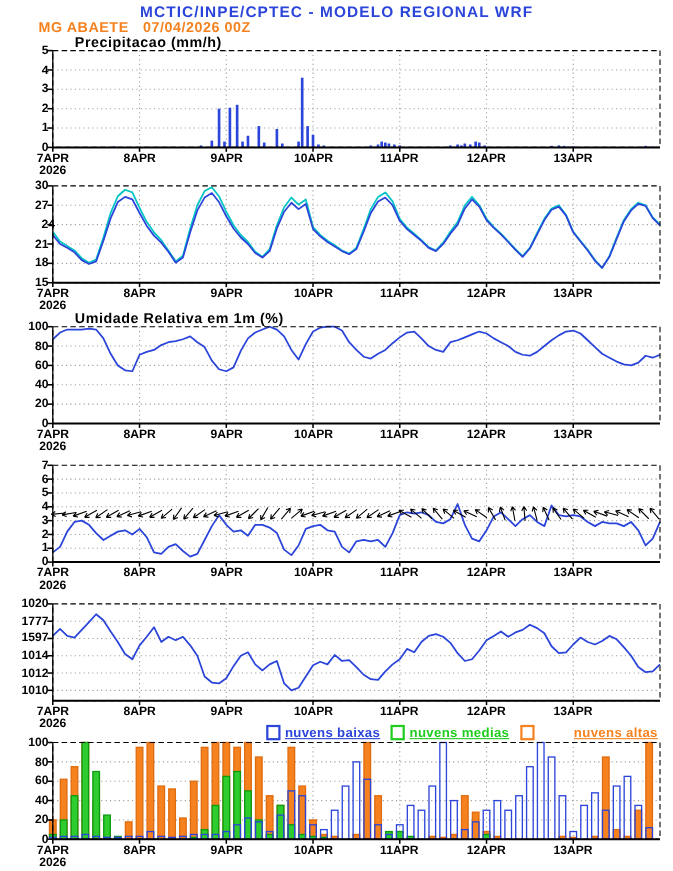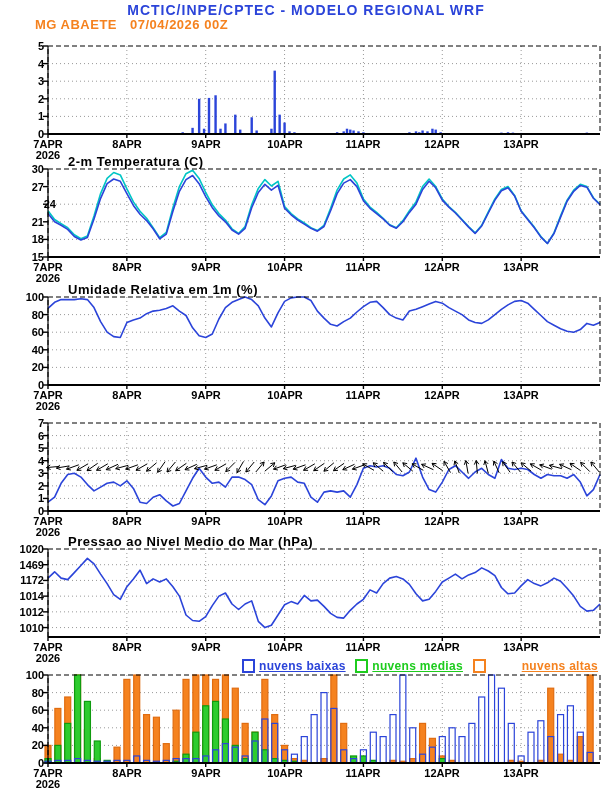--- a/index.html
+++ b/index.html
@@ -36,23 +36,22 @@
   .tick{stroke:#000;stroke-width:1.4;}
 </style>
 </head>
 <body>
 
 <div class="page">
   <div class="hdr1">MCTIC/INPE/CPTEC - MODELO REGIONAL WRF</div>
   <div class="hdr-station">MG ABAETE</div>
   <div class="hdr-run">07/04/2026 00Z</div>
 
-  <div class="ptitle" style="top:154px">2-m Temperatura (C)</div>
+  <div class="ptitle" style="top:31px">Precipitacao (mm/h)</div>
   <div class="ptitle" style="top:282px">Umidade Relativa em 1m (%)</div>
-  <div class="ptitle" style="top:534px">Pressao ao Nivel Medio do Mar (hPa)</div>
 
   <div class="legend-row">
     <span class="legend-item lg-blue">
       <span class="lgbox"></span>
       <span>nuvens baixas</span>
     </span>
     <span class="legend-item lg-green">
       <span class="lgbox"></span>
       <span>nuvens medias</span>
     </span>
@@ -475,21 +474,21 @@
       <div class="xlab" style="left: 26px; top: 149px; width: 44px;">2026</div>
       <div class="xlab" style="left: 105px; top: 138px; width: 44px;">8APR</div>
       <div class="xlab" style="left: 184px; top: 138px; width: 44px;">9APR</div>
       <div class="xlab" style="left: 263px; top: 138px; width: 44px;">10APR</div>
       <div class="xlab" style="left: 341px; top: 138px; width: 44px;">11APR</div>
       <div class="xlab" style="left: 420px; top: 138px; width: 44px;">12APR</div>
       <div class="xlab" style="left: 499px; top: 138px; width: 44px;">13APR</div>
       <div class="ylab" style="left: 6px; top: 251px; width: 38px;">15</div>
       <div class="ylab" style="left: 6px; top: 233px; width: 38px;">18</div>
       <div class="ylab" style="left: 6px; top: 216px; width: 38px;">21</div>
-      <div class="ylab" style="left: 18px; top: 198px; width: 38px;">24</div>
+      <div class="ylab" style="left: 12px; top: 198px; width: 38px;">24</div>
       <div class="ylab" style="left: 6px; top: 181px; width: 38px;">27</div>
       <div class="ylab" style="left: 6px; top: 163px; width: 38px;">30</div>
       <div class="xlab" style="left: 26px; top: 261px; width: 44px;">7APR</div>
       <div class="xlab" style="left: 26px; top: 272px; width: 44px;">2026</div>
       <div class="xlab" style="left: 105px; top: 261px; width: 44px;">8APR</div>
       <div class="xlab" style="left: 184px; top: 261px; width: 44px;">9APR</div>
       <div class="xlab" style="left: 263px; top: 261px; width: 44px;">10APR</div>
       <div class="xlab" style="left: 341px; top: 261px; width: 44px;">11APR</div>
       <div class="xlab" style="left: 420px; top: 261px; width: 44px;">12APR</div>
       <div class="xlab" style="left: 499px; top: 261px; width: 44px;">13APR</div>
@@ -519,22 +518,22 @@
       <div class="xlab" style="left: 26px; top: 526px; width: 44px;">2026</div>
       <div class="xlab" style="left: 105px; top: 515px; width: 44px;">8APR</div>
       <div class="xlab" style="left: 184px; top: 515px; width: 44px;">9APR</div>
       <div class="xlab" style="left: 263px; top: 515px; width: 44px;">10APR</div>
       <div class="xlab" style="left: 341px; top: 515px; width: 44px;">11APR</div>
       <div class="xlab" style="left: 420px; top: 515px; width: 44px;">12APR</div>
       <div class="xlab" style="left: 499px; top: 515px; width: 44px;">13APR</div>
       <div class="ylab" style="left: 6px; top: 622px; width: 38px;">1010</div>
       <div class="ylab" style="left: 6px; top: 606px; width: 38px;">1012</div>
       <div class="ylab" style="left: 6px; top: 590px; width: 38px;">1014</div>
-      <div class="ylab" style="left: 6px; top: 574px; width: 38px;">1172</div>
-      <div class="ylab" style="left: 6px; top: 559px; width: 38px;">1469</div>
+      <div class="ylab" style="left: 6px; top: 574px; width: 38px;">1597</div>
+      <div class="ylab" style="left: 6px; top: 559px; width: 38px;">1777</div>
       <div class="ylab" style="left: 6px; top: 543px; width: 38px;">1020</div>
       <div class="xlab" style="left: 26px; top: 641px; width: 44px;">7APR</div>
       <div class="xlab" style="left: 26px; top: 652px; width: 44px;">2026</div>
       <div class="xlab" style="left: 105px; top: 641px; width: 44px;">8APR</div>
       <div class="xlab" style="left: 184px; top: 641px; width: 44px;">9APR</div>
       <div class="xlab" style="left: 263px; top: 641px; width: 44px;">10APR</div>
       <div class="xlab" style="left: 341px; top: 641px; width: 44px;">11APR</div>
       <div class="xlab" style="left: 420px; top: 641px; width: 44px;">12APR</div>
       <div class="xlab" style="left: 499px; top: 641px; width: 44px;">13APR</div>
       <div class="ylab" style="left: 6px; top: 757px; width: 38px;">0</div>

